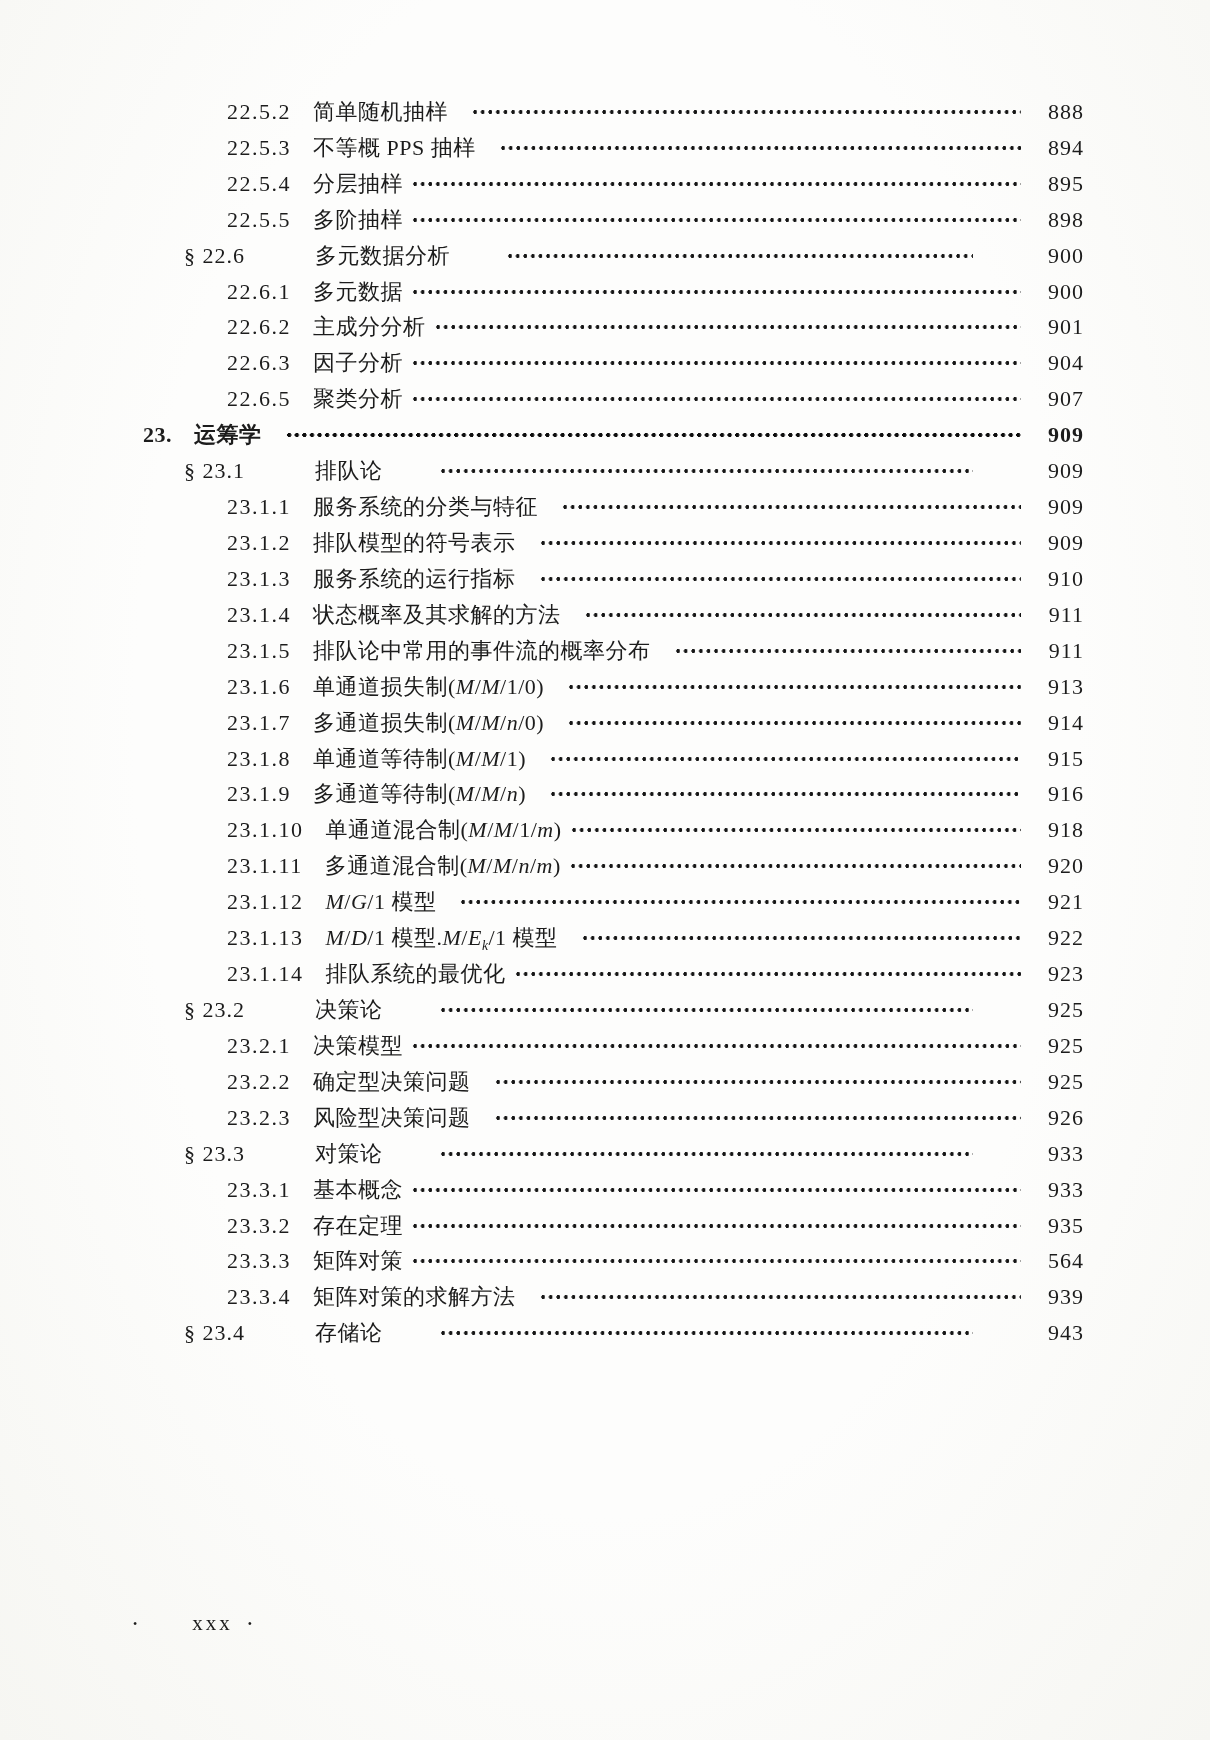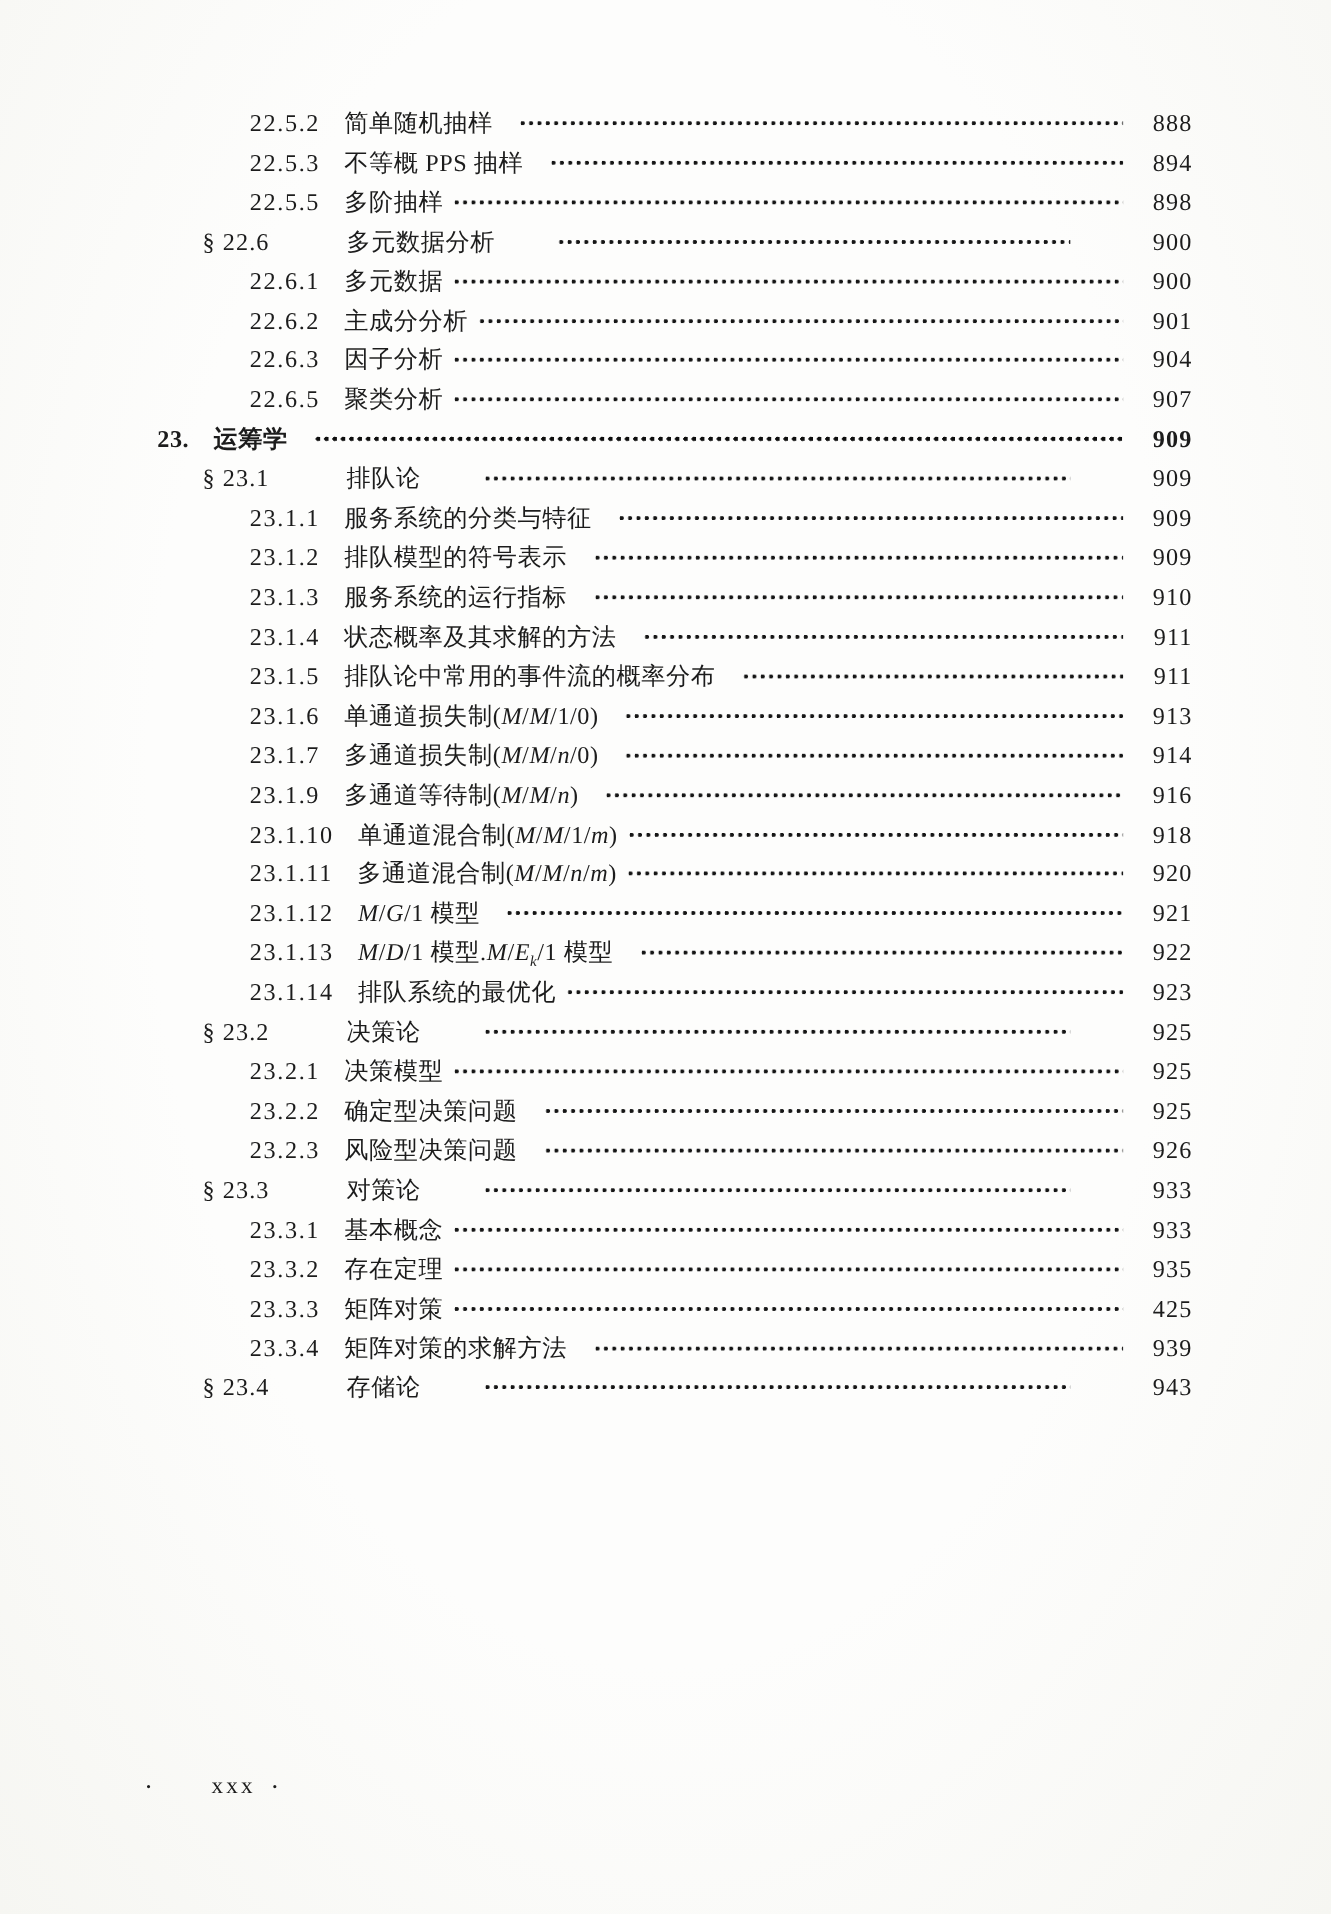--- a/index.html
+++ b/index.html
@@ -88,20 +88,26 @@
         <span class="leader"></span>
         <span class="pg">888</span>
       </div>
       <div class="row lvl3 sp">
         <span class="num">22.5.3</span>
         <span class="title"><span>不等概 PPS 抽样</span></span>
         <span class="leader"></span>
         <span class="pg">894</span>
       </div>
       <div class="row lvl3">
+        <span class="num">22.5.4</span>
+        <span class="title"><span>分层抽样</span></span>
+        <span class="leader"></span>
+        <span class="pg">895</span>
+      </div>
+      <div class="row lvl3">
         <span class="num">22.5.5</span>
         <span class="title"><span>多阶抽样</span></span>
         <span class="leader"></span>
         <span class="pg">898</span>
       </div>
       <div class="row lvl2">
         <span class="num">§ 22.6</span>
         <span class="title"><span>多元数据分析</span></span>
         <span class="leader"></span>
         <span class="pg">900</span>
@@ -178,20 +184,26 @@
         <span class="leader"></span>
         <span class="pg">913</span>
       </div>
       <div class="row lvl3 sp">
         <span class="num">23.1.7</span>
         <span class="title"><span>多通道损失制(</span><span class="it">M</span><span>/</span><span class="it">M</span><span>/</span><span class="it">n</span><span>/0)</span></span>
         <span class="leader"></span>
         <span class="pg">914</span>
       </div>
       <div class="row lvl3 sp">
+        <span class="num">23.1.8</span>
+        <span class="title"><span>单通道等待制(</span><span class="it">M</span><span>/</span><span class="it">M</span><span>/1)</span></span>
+        <span class="leader"></span>
+        <span class="pg">915</span>
+      </div>
+      <div class="row lvl3 sp">
         <span class="num">23.1.9</span>
         <span class="title"><span>多通道等待制(</span><span class="it">M</span><span>/</span><span class="it">M</span><span>/</span><span class="it">n</span><span>)</span></span>
         <span class="leader"></span>
         <span class="pg">916</span>
       </div>
       <div class="row lvl3">
         <span class="num">23.1.10</span>
         <span class="title"><span>单通道混合制(</span><span class="it">M</span><span>/</span><span class="it">M</span><span>/1/</span><span class="it">m</span><span>)</span></span>
         <span class="leader"></span>
         <span class="pg">918</span>
@@ -259,21 +271,21 @@
       <div class="row lvl3">
         <span class="num">23.3.2</span>
         <span class="title"><span>存在定理</span></span>
         <span class="leader"></span>
         <span class="pg">935</span>
       </div>
       <div class="row lvl3">
         <span class="num">23.3.3</span>
         <span class="title"><span>矩阵对策</span></span>
         <span class="leader"></span>
-        <span class="pg">425</span>
+        <span class="pg">564</span>
       </div>
       <div class="row lvl3 sp">
         <span class="num">23.3.4</span>
         <span class="title"><span>矩阵对策的求解方法</span></span>
         <span class="leader"></span>
         <span class="pg">939</span>
       </div>
       <div class="row lvl2">
         <span class="num">§ 23.4</span>
         <span class="title"><span>存储论</span></span>

